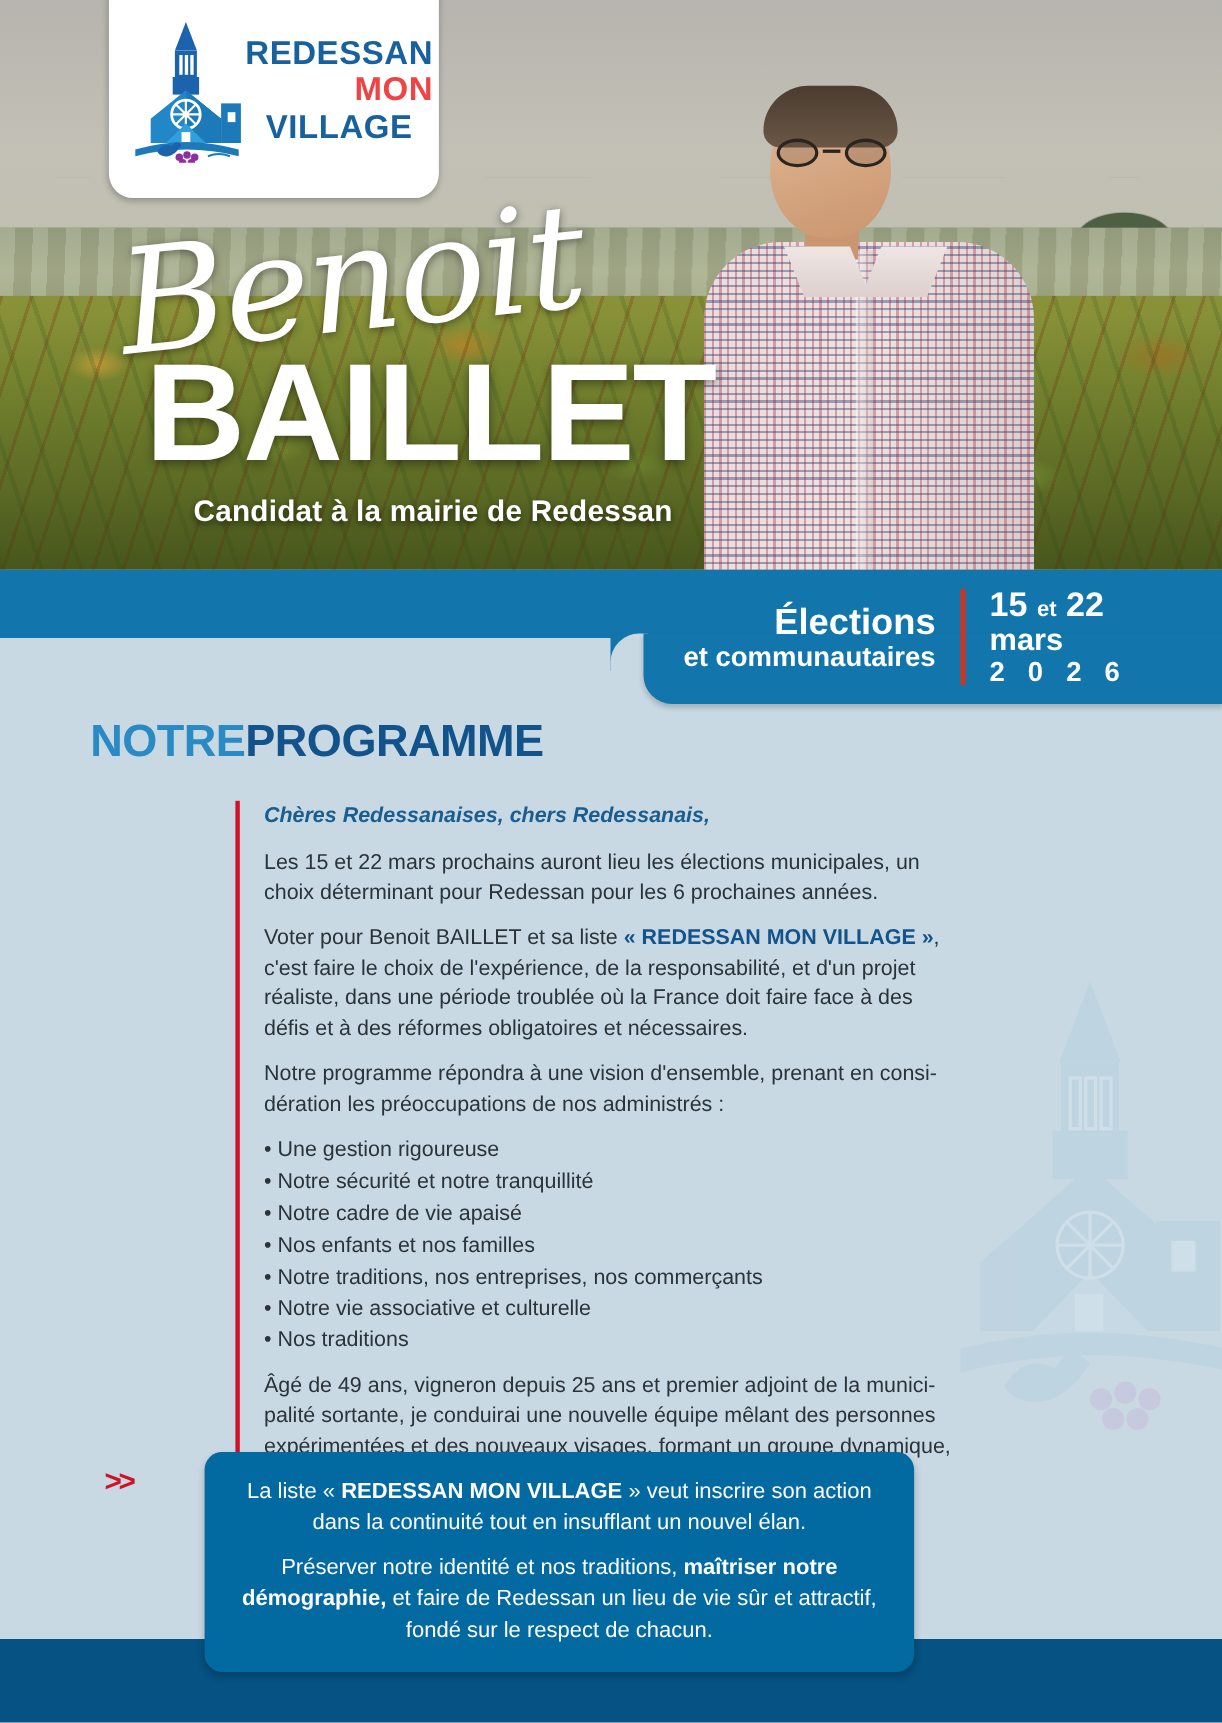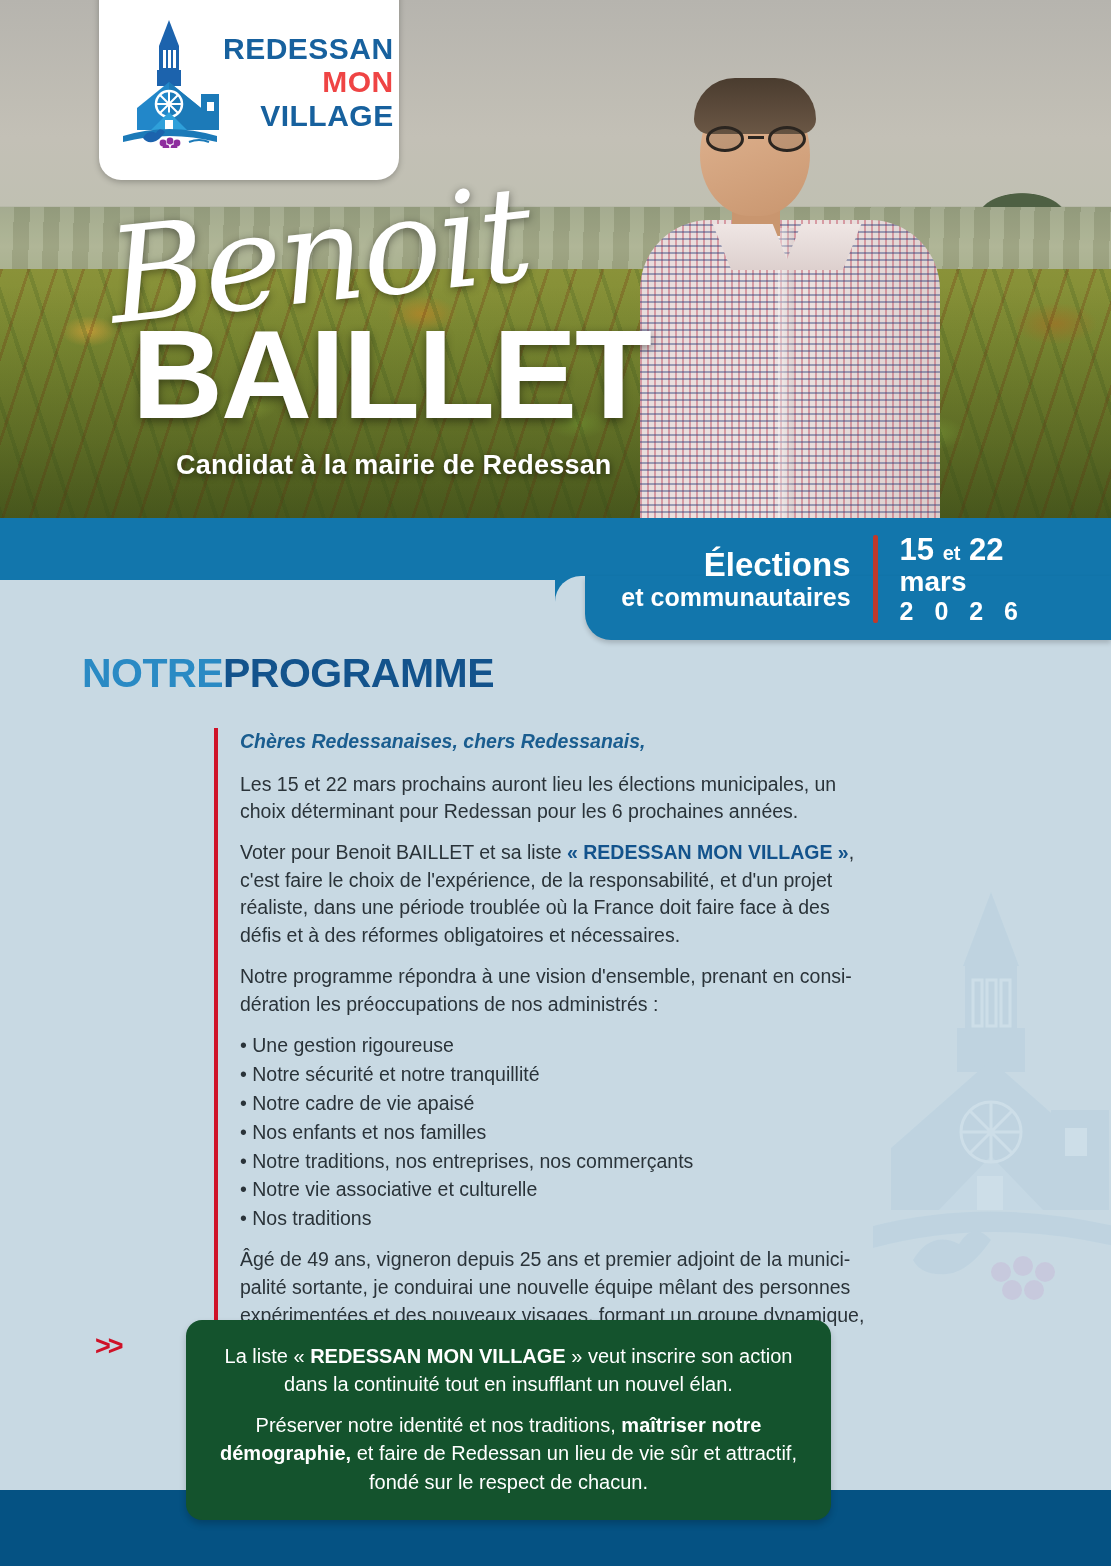--- a/index.html
+++ b/index.html
@@ -110,21 +110,21 @@
     display:flex; align-items:center; padding:14px 12px 14px 18px;
   }
   .logo-mark { width:106px; height:132px; flex:0 0 106px; position:relative; }
   .logo-words {
     flex:1; text-align:right; padding-right:6px;
     font-weight:bold; color:#1769a8; line-height:1.12;
     letter-spacing:.5px;
   }
   .logo-words .l1 { font-size:30px; color:#17619e; }
   .logo-words .l2 { font-size:30px; color:#ef4444; }
-  .logo-words .l3 { font-size:30px; color:#17619e; }
+  .logo-words .l3 { font-size:30px; color:#17619e;text-align:center; }
 
   
   .script-name {
     position:absolute; left:108px; top:178px;
     font-family:"DejaVu Serif", serif;
     font-style:italic; font-size:132px; color:#fff;
     letter-spacing:-2px;
     text-shadow:0 2px 8px rgba(0,0,0,.45);
     transform:rotate(-6deg);
     z-index:4;
@@ -212,21 +212,21 @@
   }
   .body-col li:before { content:"• "; }
 
   
   .chev {
     position:absolute; left:95px; top:1331px; z-index:3;
     font-size:27px; font-weight:bold; color:#cf1228; letter-spacing:-3px;
   }
   .callout {
     position:absolute; left:186px; top:1320px; width:645px;
-    background:#14532d; border-radius:16px;
+    background:#0369a1; border-radius:16px;
     padding:22px 30px 24px; z-index:2;
     box-shadow:0 4px 7px rgba(0,0,0,.20);
     text-align:center; color:#fff;
   }
   .callout p { font-size:20px; line-height:1.42; margin-bottom:12px; }
   .callout p:last-child { margin-bottom:0; }
   .callout b { font-weight:bold; }
 
   
   .footer {

